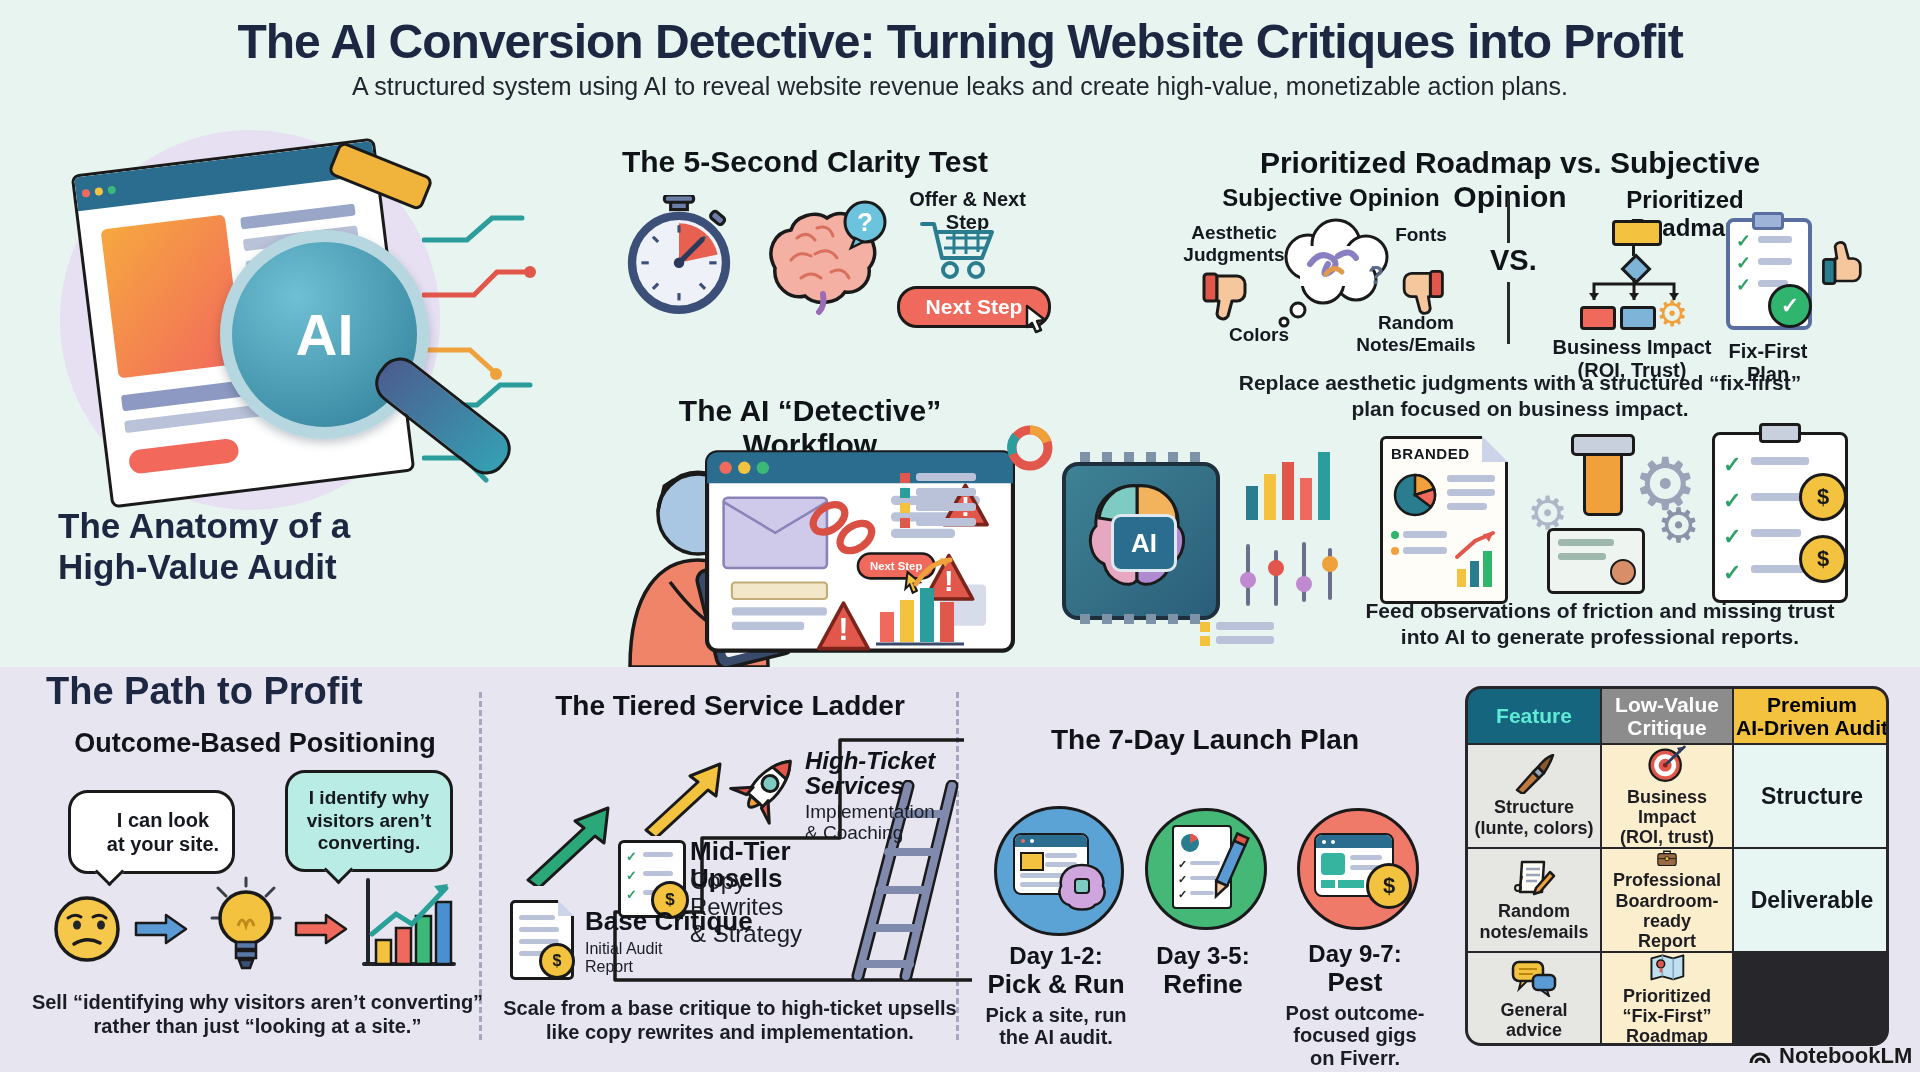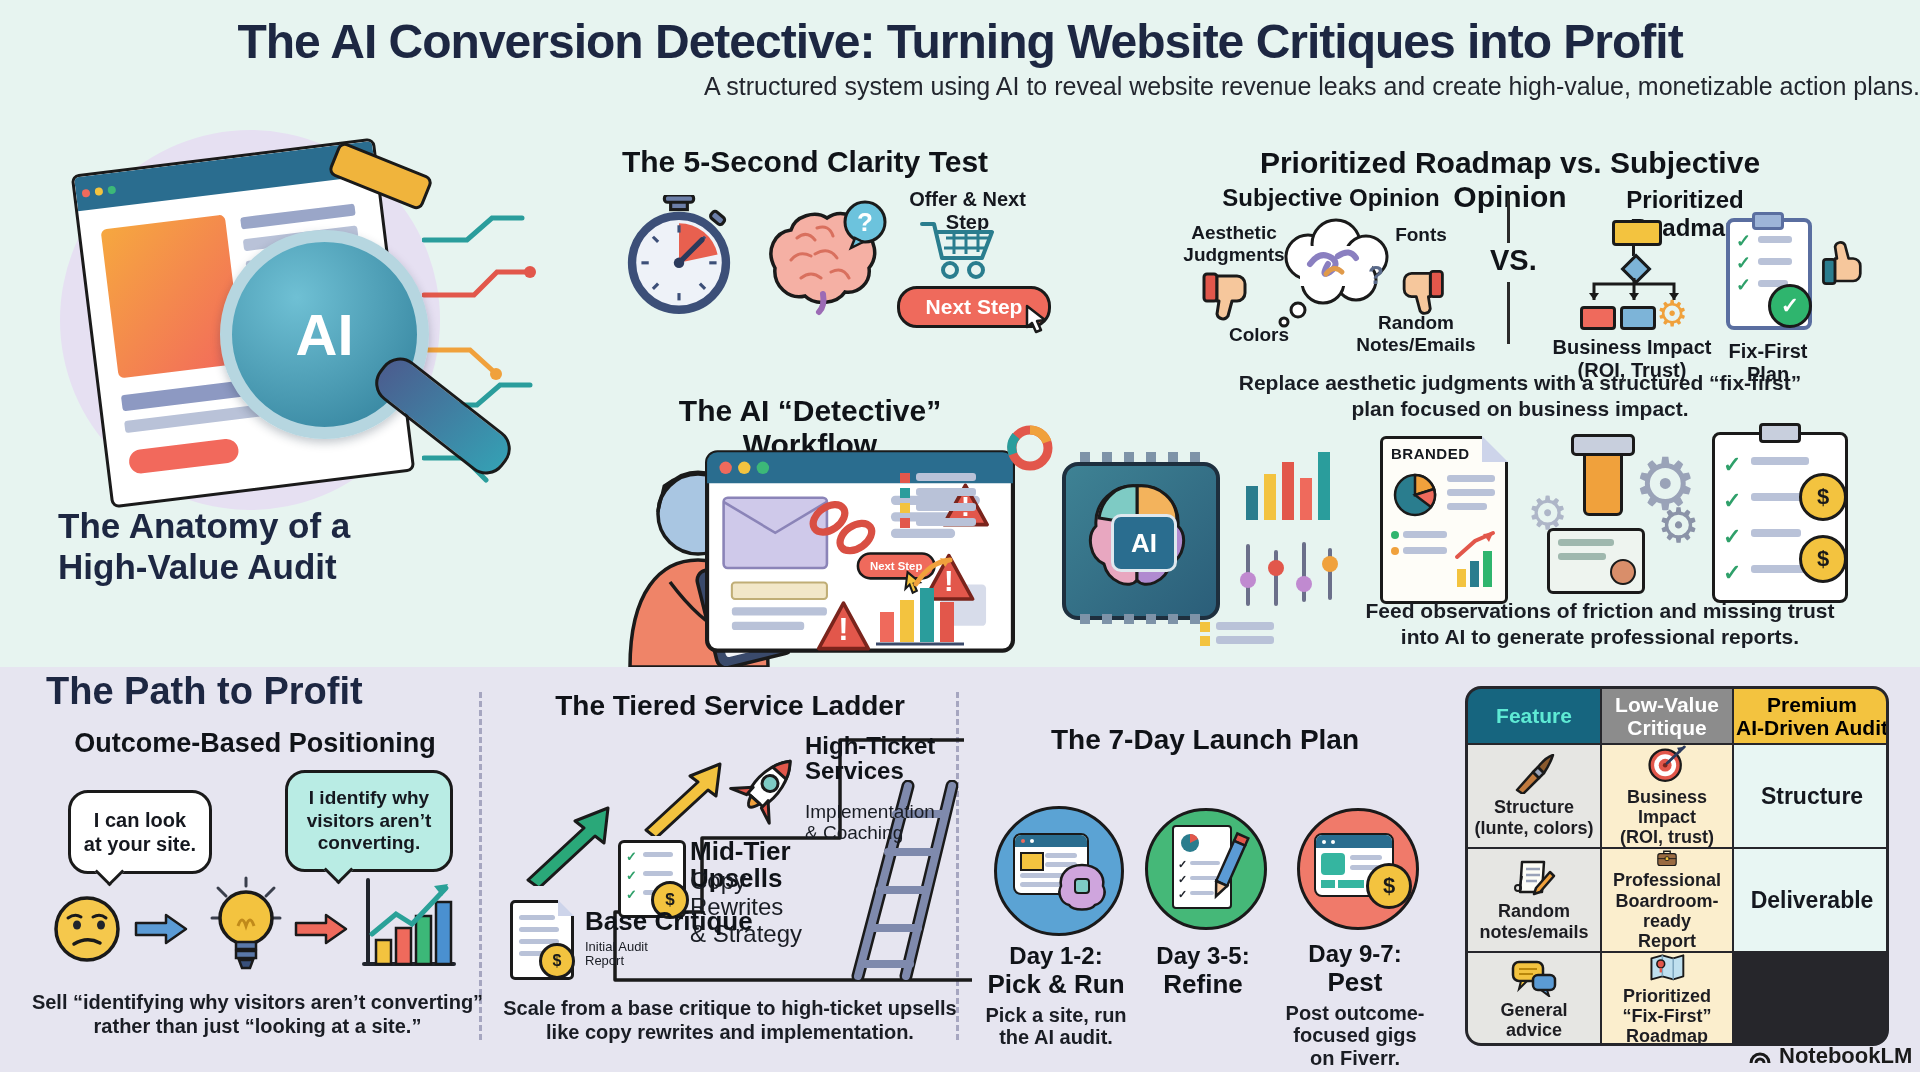--- a/index.html
+++ b/index.html
@@ -48,21 +48,21 @@
   .gline{background:#b9c2d8;border-radius:3px;}
 </style>
 </head>
 <body>
 
 <div id="stage">
   <div id="band-top"></div>
   <div id="band-bot"></div>
 
   <div class="abs h1 ctr" style="left:0;top:14px;width:1920px;">The AI Conversion Detective: Turning Website Critiques into Profit</div>
-  <div class="abs sub ctr" style="left:0;top:72px;width:1920px;text-align:right;">A structured system using AI to reveal website revenue leaks and create high-value, monetizable action plans.</div>
+  <div class="abs sub ctr" style="left:0;top:72px;width:1920px;">A structured system using AI to reveal website revenue leaks and create high-value, monetizable action plans.</div>
 
   <div class="abs" style="left:30px;top:110px;width:490px;height:560px;">
     <div class="abs" style="left:30px;top:20px;width:380px;height:380px;border-radius:50%;background:#e6e0f2;"></div>
 
     <div class="abs browser" style="left:60px;top:45px;width:300px;height:330px;transform:rotate(-7deg);">
       <div class="bbar" style="height:34px;">
         <span class="dot" style="background:#ef6a5c;"></span>
         <span class="dot" style="background:#f3c33f;"></span>
         <span class="dot" style="background:#3cb878;"></span>
       </div>
@@ -414,21 +414,21 @@
         </div>
     </div>
   </div>
 
   <div class="abs dash-div" style="left:479px;top:692px;height:348px;"></div>
   <div class="abs dash-div" style="left:956px;top:692px;height:348px;"></div>
 
   <div class="abs" style="left:30px;top:668px;width:455px;height:390px;">
     <div class="abs" style="left:16px;top:2px;font-weight:700;font-size:38px;color:#1d2742;">The Path to Profit</div>
     <div class="abs ctr" style="left:20px;top:60px;width:410px;font-weight:700;font-size:27px;color:#101318;">Outcome-Based Positioning</div>
-    <div class="abs bubble pre" style="left:38px;top:122px;width:138px;height:78px;background:#fff;">
+    <div class="abs bubble pre" style="left:38px;top:122px;width:138px;height:78px;background:#fff;padding-left:23px;">
       <span>I can look
 at your site.</span>
       <span class="tail" style="background:#fff;border-right:3px solid #1a1a1a;border-bottom:3px solid #1a1a1a;left:28px;bottom:-11px;"></span>
     </div>
     <div class="abs bubble pre" style="left:255px;top:102px;width:162px;height:96px;background:#b9ece4;font-size:19px;">
       <span>I identify why
 visitors aren’t
 converting.</span>
       <span class="tail" style="background:#b9ece4;border-right:3px solid #1a1a1a;border-bottom:3px solid #1a1a1a;left:40px;bottom:-11px;"></span>
     </div>
@@ -503,21 +503,21 @@
     <svg class="abs" style="left:228px;top:82px;" width="76" height="76" viewBox="0 0 76 76">
       <g transform="rotate(42 38 38)" stroke="#1a1a1a" stroke-width="3" stroke-linejoin="round">
         <path d="M38,2 C50,16 53,36 48,54 H28 C23,36 26,16 38,2 Z" fill="#fff"></path>
         <path d="M38,2 C43,8 46,13 47,18 H29 C30,13 33,8 38,2 Z" fill="#e2574b"></path>
         <circle cx="38" cy="32" r="8" fill="#7ecbc4"></circle>
         <path d="M28,46 L12,62 L28,56 Z" fill="#e2574b"></path>
           <path d="M48,46 L64,62 L48,56 Z" fill="#e2574b"></path>
         <path d="M32,54 Q38,72 44,54 Z" fill="#f0a13c"></path>
       </g>
     </svg>
-    <div class="abs tier-name pre" style="left:305px;top:65px;width:135px;">High-Ticket
+    <div class="abs tier-name pre" style="left:305px;top:80px;width:135px;font-style:italic;">High-Ticket
 Services</div>
     <div class="abs tier-desc pre" style="left:305px;top:134px;width:140px;">Implementation
 &amp; Coaching</div>
 
     <svg class="abs" style="left:22px;top:128px;" width="100" height="90" viewBox="0 0 100 90">
       <path d="M6,84 L62,32 l-9,-7 33,-13 -4,35 -9,-7 -56,52 Z" fill="#2aa879" stroke="#1a1a1a" stroke-width="3" stroke-linejoin="round"></path>
     </svg>
     <div class="abs" style="left:118px;top:172px;width:62px;height:72px;background:#fff;border:3px solid #1a1a1a;border-radius:6px;">
       <div class="abs" style="left:5px;top:4px;color:#2fa06a;font-weight:700;font-size:13px;line-height:19px;">✓<br>✓<br>✓</div>
       <div class="abs gline" style="left:22px;top:9px;width:30px;height:5px;"></div>
@@ -531,21 +531,21 @@
 
     <div class="abs" style="left:10px;top:232px;width:58px;height:74px;background:#fff;border:3px solid #1a1a1a;border-radius:5px;">
       <div class="abs" style="right:-3px;top:-3px;width:0;height:0;border-left:16px solid #cdd4ea;border-top:16px solid #e6e5f0;"></div>
       <div class="abs gline" style="left:6px;top:12px;width:36px;height:5px;"></div>
       <div class="abs gline" style="left:6px;top:24px;width:40px;height:5px;"></div>
       <div class="abs gline" style="left:6px;top:36px;width:40px;height:5px;"></div>
       <div class="abs gline" style="left:6px;top:48px;width:30px;height:5px;"></div>
       <div class="abs coin" style="left:26px;top:40px;width:30px;height:30px;font-size:16px;">$</div>
     </div>
     <div class="abs tier-name" style="left:85px;top:240px;width:200px;font-size:26px;">Base Critique</div>
-    <div class="abs tier-desc pre" style="left:85px;top:272px;width:160px;font-size:13px;">Initial Audit
+    <div class="abs tier-desc pre" style="left:85px;top:272px;width:160px;font-size:16px;">Initial Audit
 Report</div>
     <div class="abs cap2 ctr pre" style="left:0;top:328px;width:460px;">Scale from a base critique to high-ticket upsells
 like copy rewrites and implementation.</div>
   </div>
 
   <div class="abs" style="left:975px;top:720px;width:460px;height:352px;">
     <div class="abs sec-title2 ctr" style="left:55px;top:4px;width:350px;">The 7-Day Launch Plan</div>
 
     <div class="abs" style="left:19px;top:86px;width:124px;height:124px;border-radius:50%;background:#5ba3d4;border:3.5px solid #1a1a1a;">
       <div class="abs browser" style="left:16px;top:24px;width:72px;height:58px;border-width:2.5px;">

